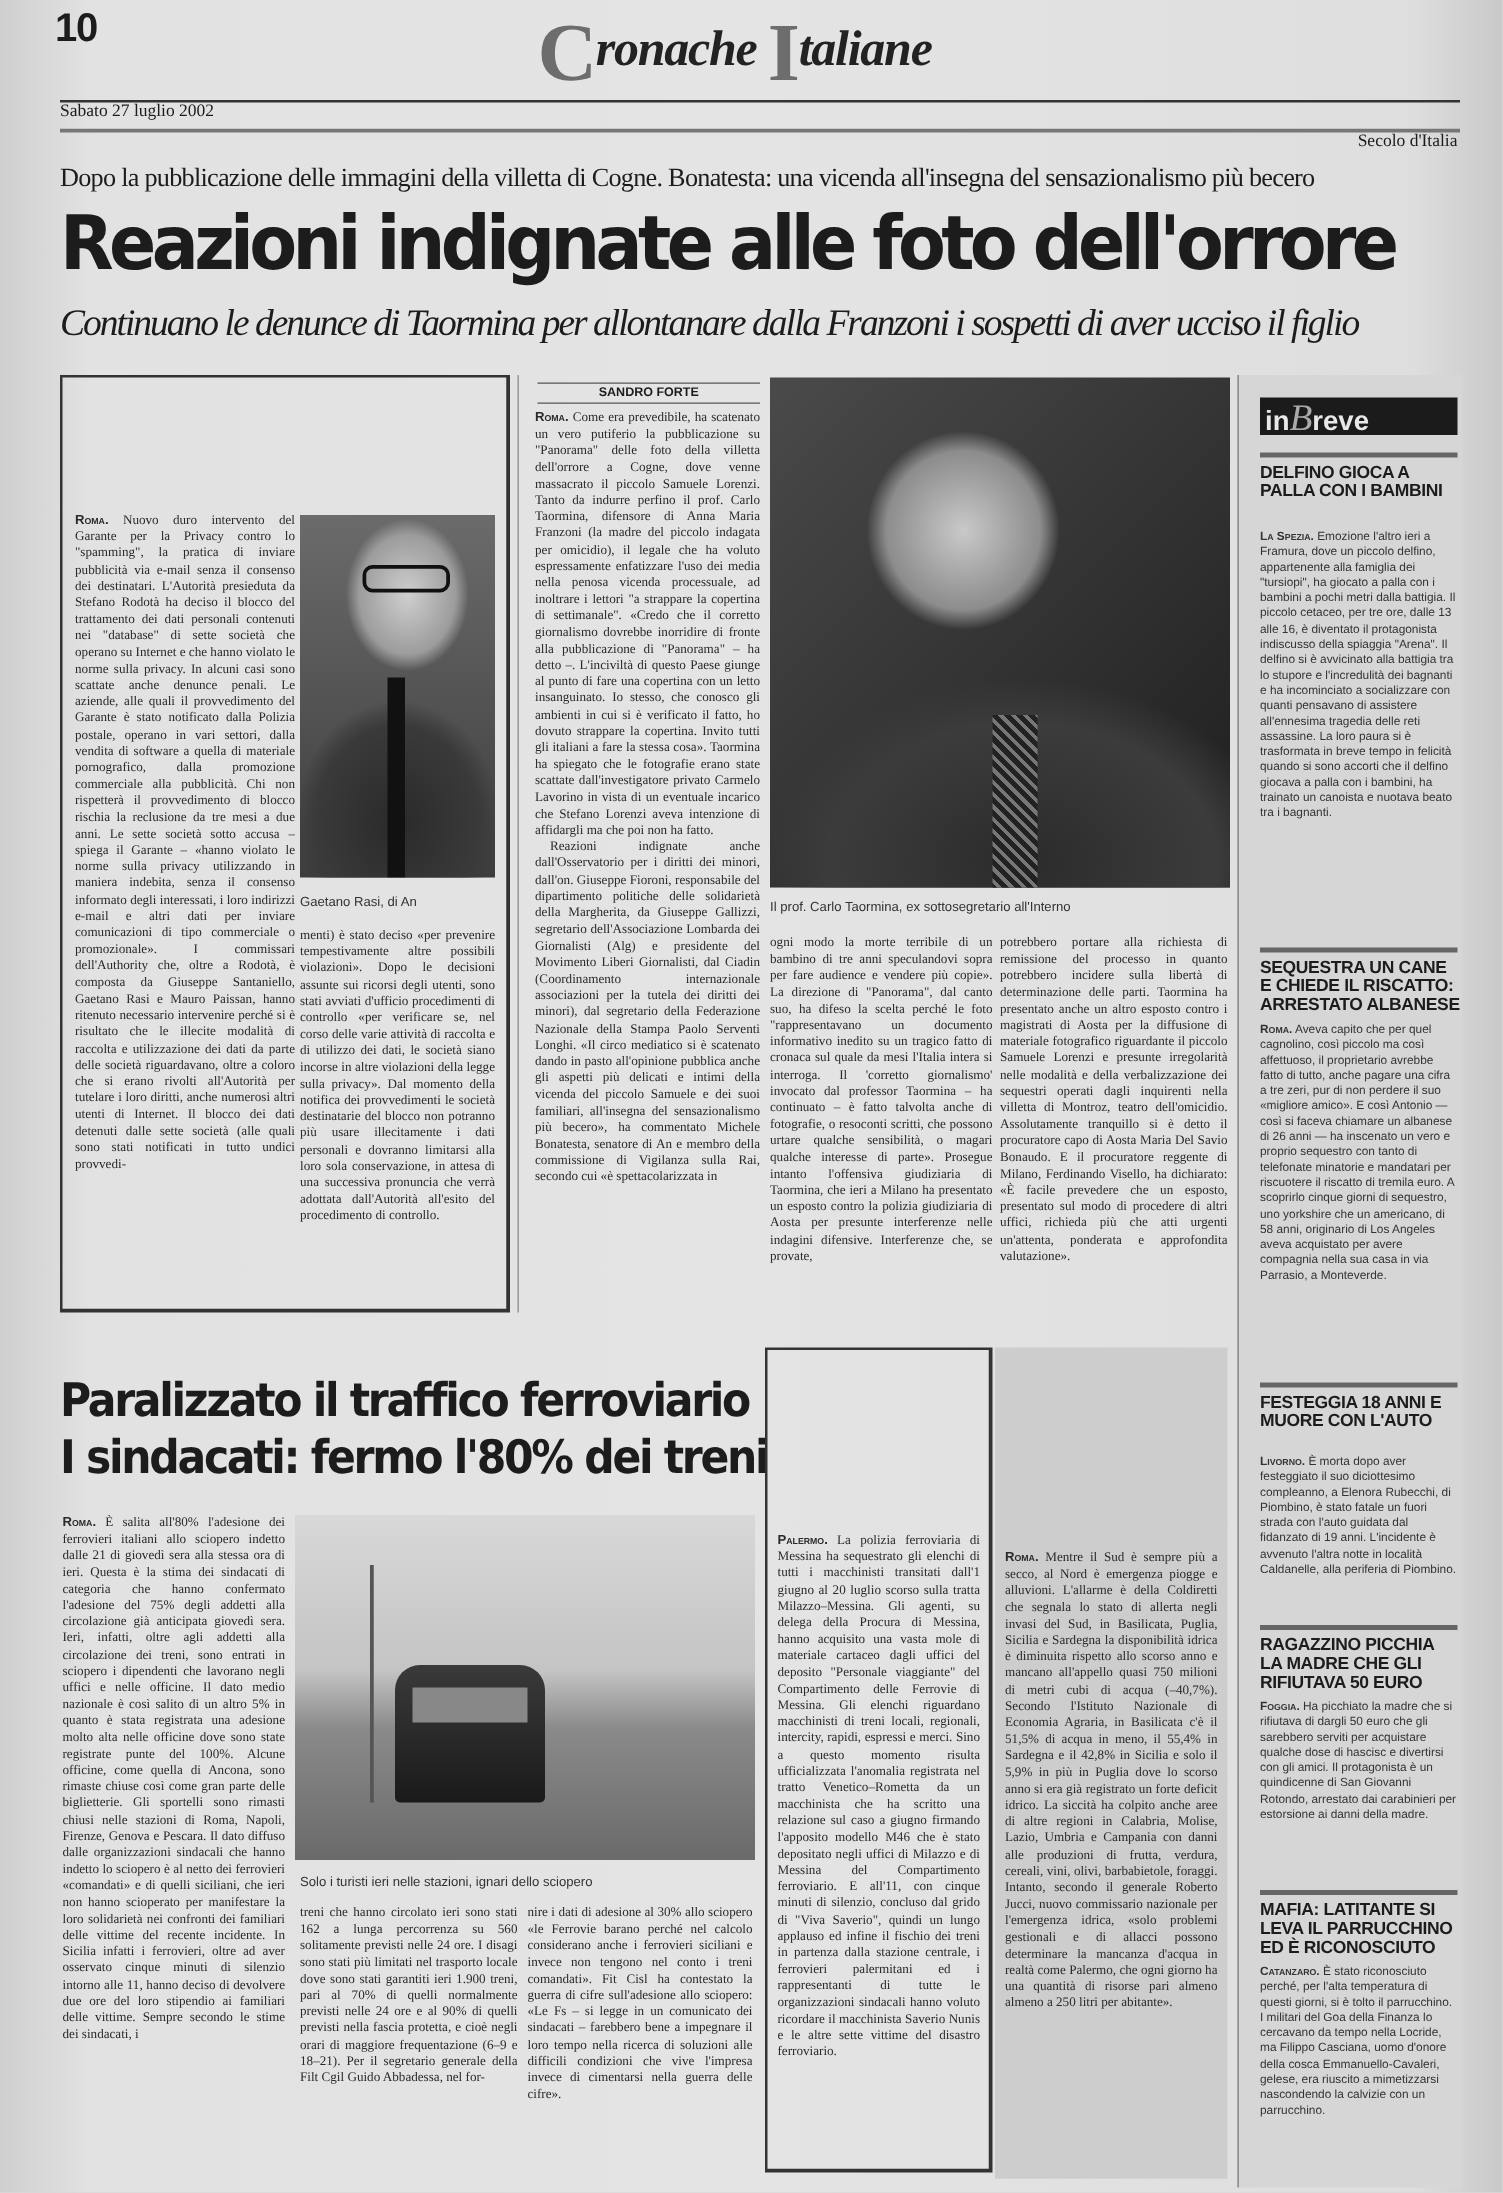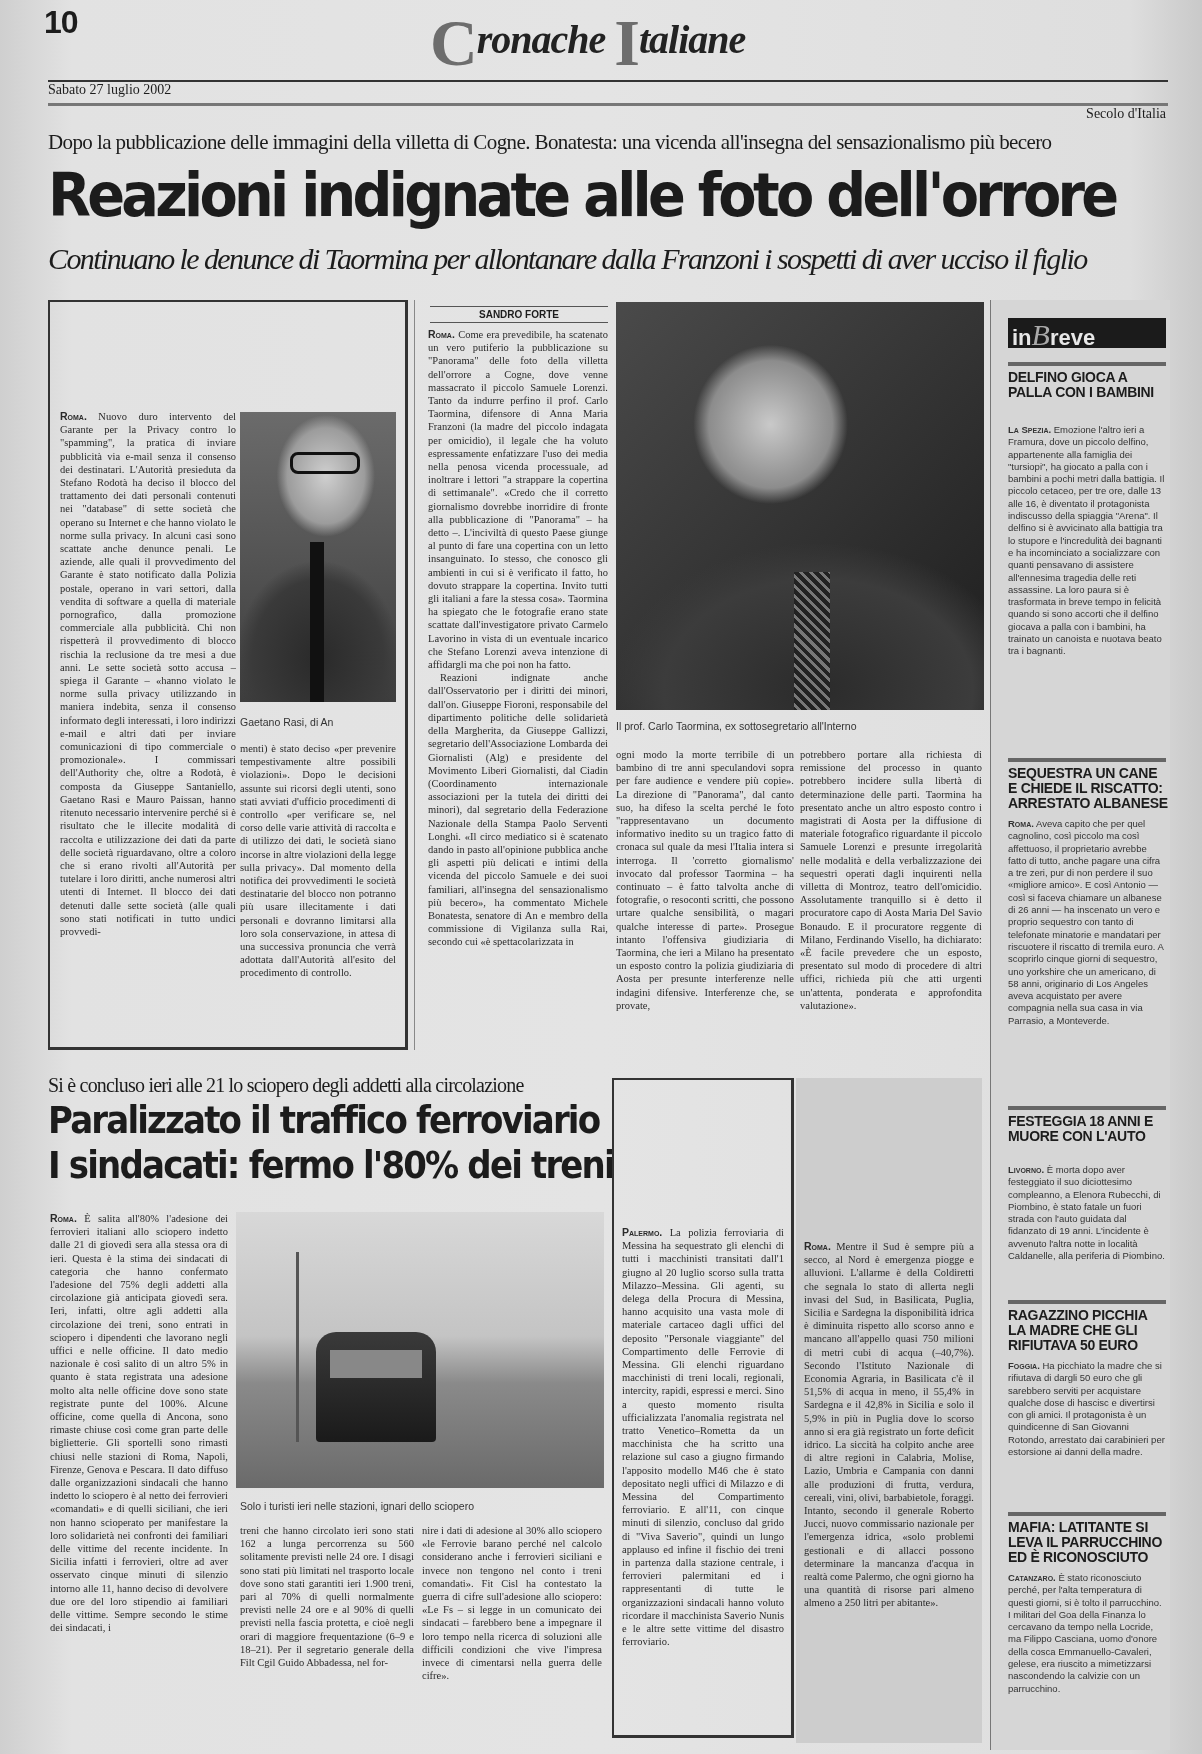--- a/index.html
+++ b/index.html
@@ -114,21 +114,20 @@
   <div class="abs brief-text" style="top:1164px;"><span class="dl">Livorno.</span> <span>È morta dopo aver festeggiato il suo diciottesimo compleanno, a Elenora Rubecchi, di Piombino, è stato fatale un fuori strada con l'auto guidata dal fidanzato di 19 anni. L'incidente è avvenuto l'altra notte in località Caldanelle, alla periferia di Piombino.</span></div>
 
   <div class="abs brief-bar" style="top:1300px;"></div>
   <div class="abs brief-title" style="top:1308px;">Ragazzino picchia la madre che gli rifiutava 50 euro</div>
   <div class="abs brief-text" style="top:1360px;"><span class="dl">Foggia.</span> <span>Ha picchiato la madre che si rifiutava di dargli 50 euro che gli sarebbero serviti per acquistare qualche dose di hascisc e divertirsi con gli amici. Il protagonista è un quindicenne di San Giovanni Rotondo, arrestato dai carabinieri per estorsione ai danni della madre.</span></div>
 
   <div class="abs brief-bar" style="top:1512px;"></div>
   <div class="abs brief-title" style="top:1520px;">Mafia: latitante si leva il parrucchino ed è riconosciuto</div>
   <div class="abs brief-text" style="top:1572px;"><span class="dl">Catanzaro.</span> <span>È stato riconosciuto perché, per l'alta temperatura di questi giorni, si è tolto il parrucchino. I militari del Goa della Finanza lo cercavano da tempo nella Locride, ma Filippo Casciana, uomo d'onore della cosca Emmanuello-Cavaleri, gelese, era riuscito a mimetizzarsi nascondendo la calvizie con un parrucchino.</span></div>
 
-  <div class="abs kicker2">Si è concluso ieri alle 21 lo sciopero degli addetti alla circolazione</div>
   <div class="abs headline2">
     <div>Paralizzato il traffico ferroviario</div>
     <div>I sindacati: fermo l'80% dei treni</div>
   </div>
   <div class="abs col" style="left:50px; top:1212px; width:178px; height:530px;">
     <p><span class="dateline-in">Roma.</span> <span>È salita all'80% l'adesione dei ferrovieri italiani allo sciopero indetto dalle 21 di giovedì sera alla stessa ora di ieri. Questa è la stima dei sindacati di categoria che hanno confermato l'adesione del 75% degli addetti alla circolazione già anticipata giovedì sera. Ieri, infatti, oltre agli addetti alla circolazione dei treni, sono entrati in sciopero i dipendenti che lavorano negli uffici e nelle officine. Il dato medio nazionale è così salito di un altro 5% in quanto è stata registrata una adesione molto alta nelle officine dove sono state registrate punte del 100%. Alcune officine, come quella di Ancona, sono rimaste chiuse così come gran parte delle biglietterie. Gli sportelli sono rimasti chiusi nelle stazioni di Roma, Napoli, Firenze, Genova e Pescara. Il dato diffuso dalle organizzazioni sindacali che hanno indetto lo sciopero è al netto dei ferrovieri «comandati» e di quelli siciliani, che ieri non hanno scioperato per manifestare la loro solidarietà nei confronti dei familiari delle vittime del recente incidente. In Sicilia infatti i ferrovieri, oltre ad aver osservato cinque minuti di silenzio intorno alle 11, hanno deciso di devolvere due ore del loro stipendio ai familiari delle vittime. Sempre secondo le stime dei sindacati, i</span></p>
   </div>
   <div class="abs photo" style="left:236px; top:1212px; width:368px; height:276px; background: linear-gradient(180deg,#d8d8d8 0%,#c4c4c4 45%,#8a8a8a 62%,#6a6a6a 100%);">
     <div style="position:absolute;left:80px;top:120px;width:120px;height:110px;background:linear-gradient(180deg,#3a3a3a,#1a1a1a);border-radius:20px 20px 4px 4px;">
       <div style="position:absolute;left:14px;top:18px;width:92px;height:28px;background:#888;"></div>

